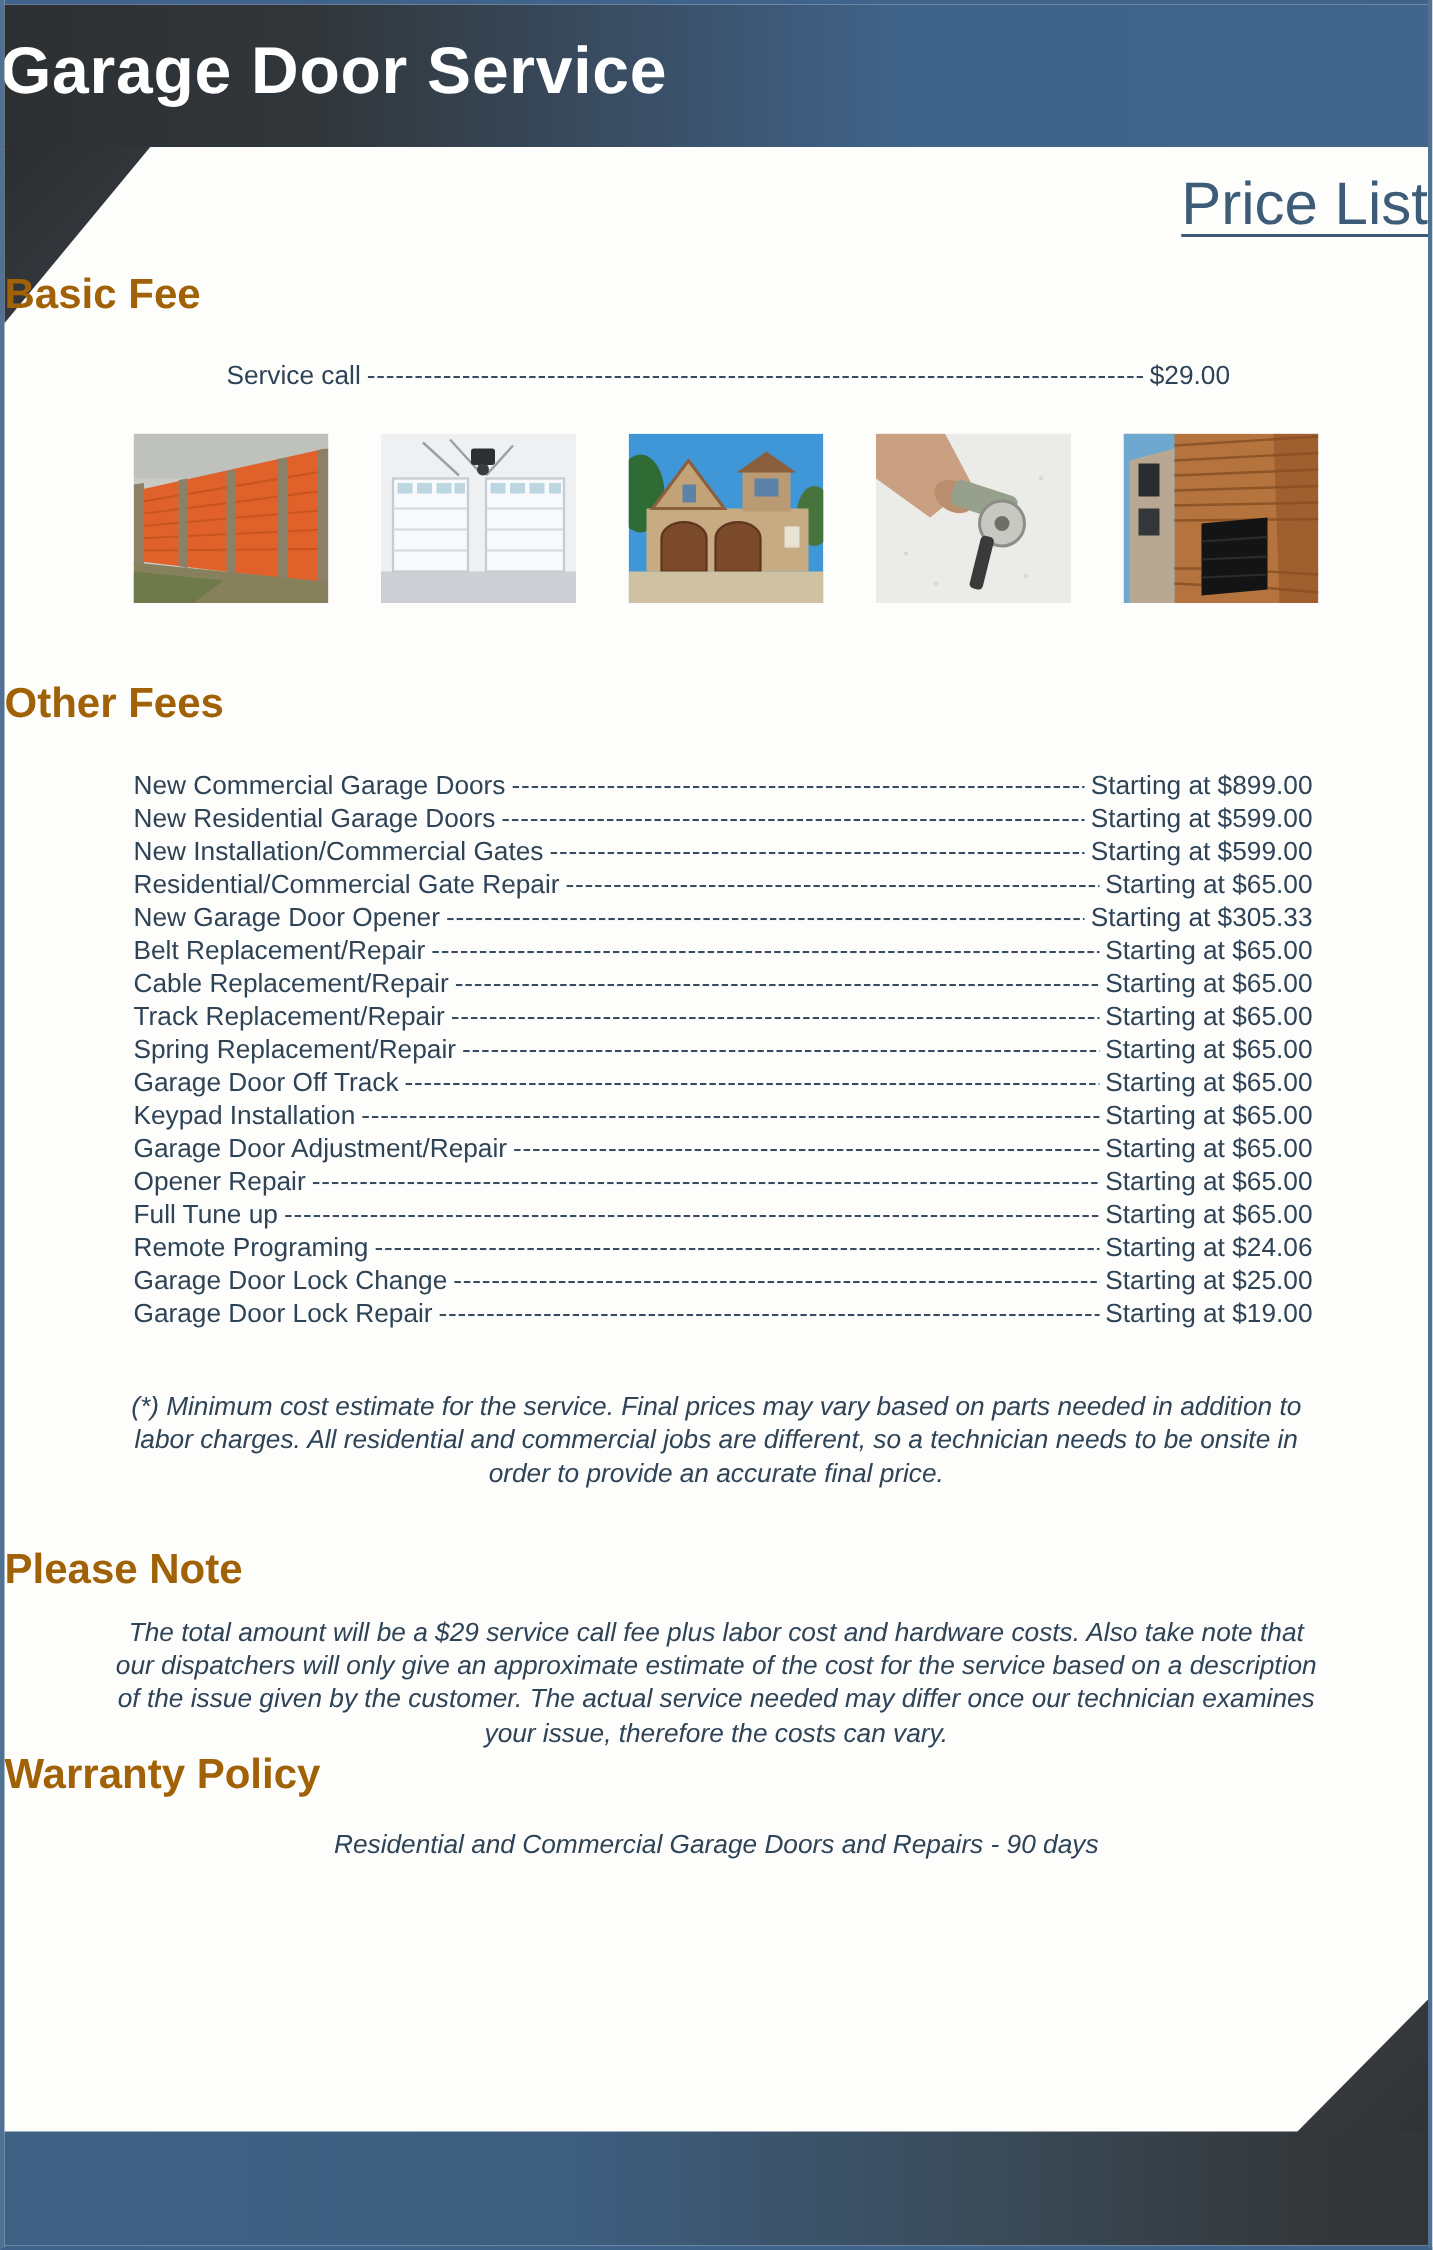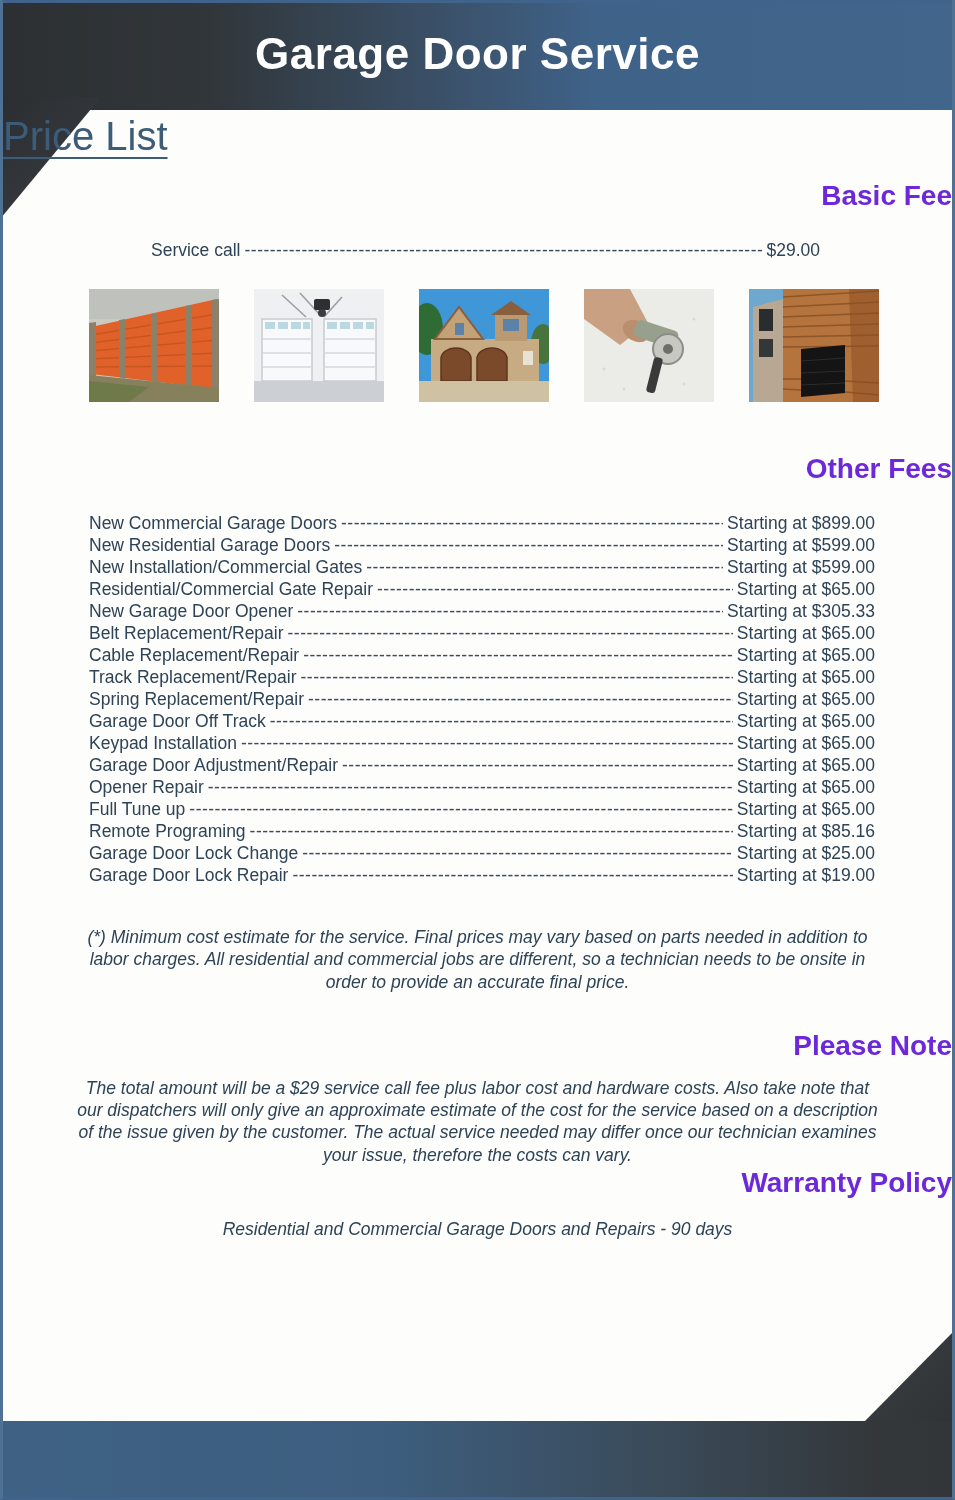--- a/index.html
+++ b/index.html
@@ -3,44 +3,44 @@
 <meta charset="utf-8">
 <style>
   * { margin:0; padding:0; box-sizing:border-box; }
   html,body { width:955px; height:1500px; background:#fff; overflow:hidden;
               font-family:"Liberation Sans", sans-serif; }
   .page { position:relative; width:955px; height:1500px; background:#fdfdfc;
           border-left:3px solid #4e7194; border-right:3px solid #4e7194;
           border-bottom:2px solid #3f638a; overflow:hidden; }
 
   
-  .header-band { position:absolute; top:0; left:-3px; width:955px; height:110px;
+  .header-band { position:absolute; top:0; left:-3px; width:955px; height:98px;
     background:linear-gradient(90deg,#2c3033 0%,#31363a 22%,#3a4f66 45%,#3f6288 62%,#41658b 100%);
-    border-top:3px solid #3f638a; display:flex; align-items:center; justify-content:center; }
+    border-top:3px solid #3f638a; display:flex; align-items:center; }
   .header-title { color:#fff; font-size:44px; font-weight:bold; letter-spacing:.5px; padding-bottom:6px; }
 
   .corner-tl { position:absolute; top:97px; left:-3px; width:101px; height:122px;
     background:linear-gradient(135deg,#2b2e31 0%,#383d42 90%);
     clip-path:polygon(0 0,100% 0,0 100%); }
 
   .footer-band { position:absolute; bottom:-2px; left:-3px; width:955px; height:79px;
     background:linear-gradient(90deg,#3e6285 0%,#3d5e7f 40%,#3a4a58 70%,#33373a 92%,#323639 100%);
     border-bottom:3px solid #3f638a; }
   .corner-br { position:absolute; bottom:75px; right:-3px; width:92px; height:93px;
     background:linear-gradient(315deg,#2f3336 0%,#3a3e42 90%);
     clip-path:polygon(100% 0,100% 100%,0 100%); }
 
   
   .content { position:absolute; top:97px; left:0; width:949px; }
 
-  .page-title { margin-top:16px; text-align:left; font-size:40px; color:#3c5c78;
+  .page-title { margin-top:16px; text-align:right; font-size:40px; color:#3c5c78;
     text-decoration:underline; text-decoration-thickness:2px; text-underline-offset:7px;
     line-height:46px; font-weight:400; }
 
-  .h-green { text-align:right; color:#6d28d9; font-weight:bold; font-size:28px; line-height:34px; }
+  .h-green { text-align:left; color:#a16207; font-weight:bold; font-size:28px; line-height:34px; }
   .h-basic    { margin-top:20px; }
   .h-other    { margin-top:50px; }
   .h-note     { margin-top:36px; }
   .h-warranty { }
 
   .body-text { color:#2e4356; font-size:17.5px; }
 
   .service-row { display:flex; align-items:center; margin:26px 132px 0 148px;
     font-size:17.5px; color:#2e4356; line-height:22px; }
   .leader { flex:1; overflow:hidden; white-space:nowrap; margin:0 4px; opacity:.95; }
@@ -277,21 +277,21 @@
           <span class="fee-price">Starting at $65.00</span>
         </div>
       <div class="fee-row">
           <span class="fee-label">Full Tune up</span>
           <span class="leader"></span>
           <span class="fee-price">Starting at $65.00</span>
         </div>
       <div class="fee-row">
           <span class="fee-label">Remote Programing</span>
           <span class="leader"></span>
-          <span class="fee-price">Starting at $85.16</span>
+          <span class="fee-price">Starting at $24.06</span>
         </div>
       <div class="fee-row">
           <span class="fee-label">Garage Door Lock Change</span>
           <span class="leader"></span>
           <span class="fee-price">Starting at $25.00</span>
         </div>
       <div class="fee-row">
           <span class="fee-label">Garage Door Lock Repair</span>
           <span class="leader"></span>
           <span class="fee-price">Starting at $19.00</span>

